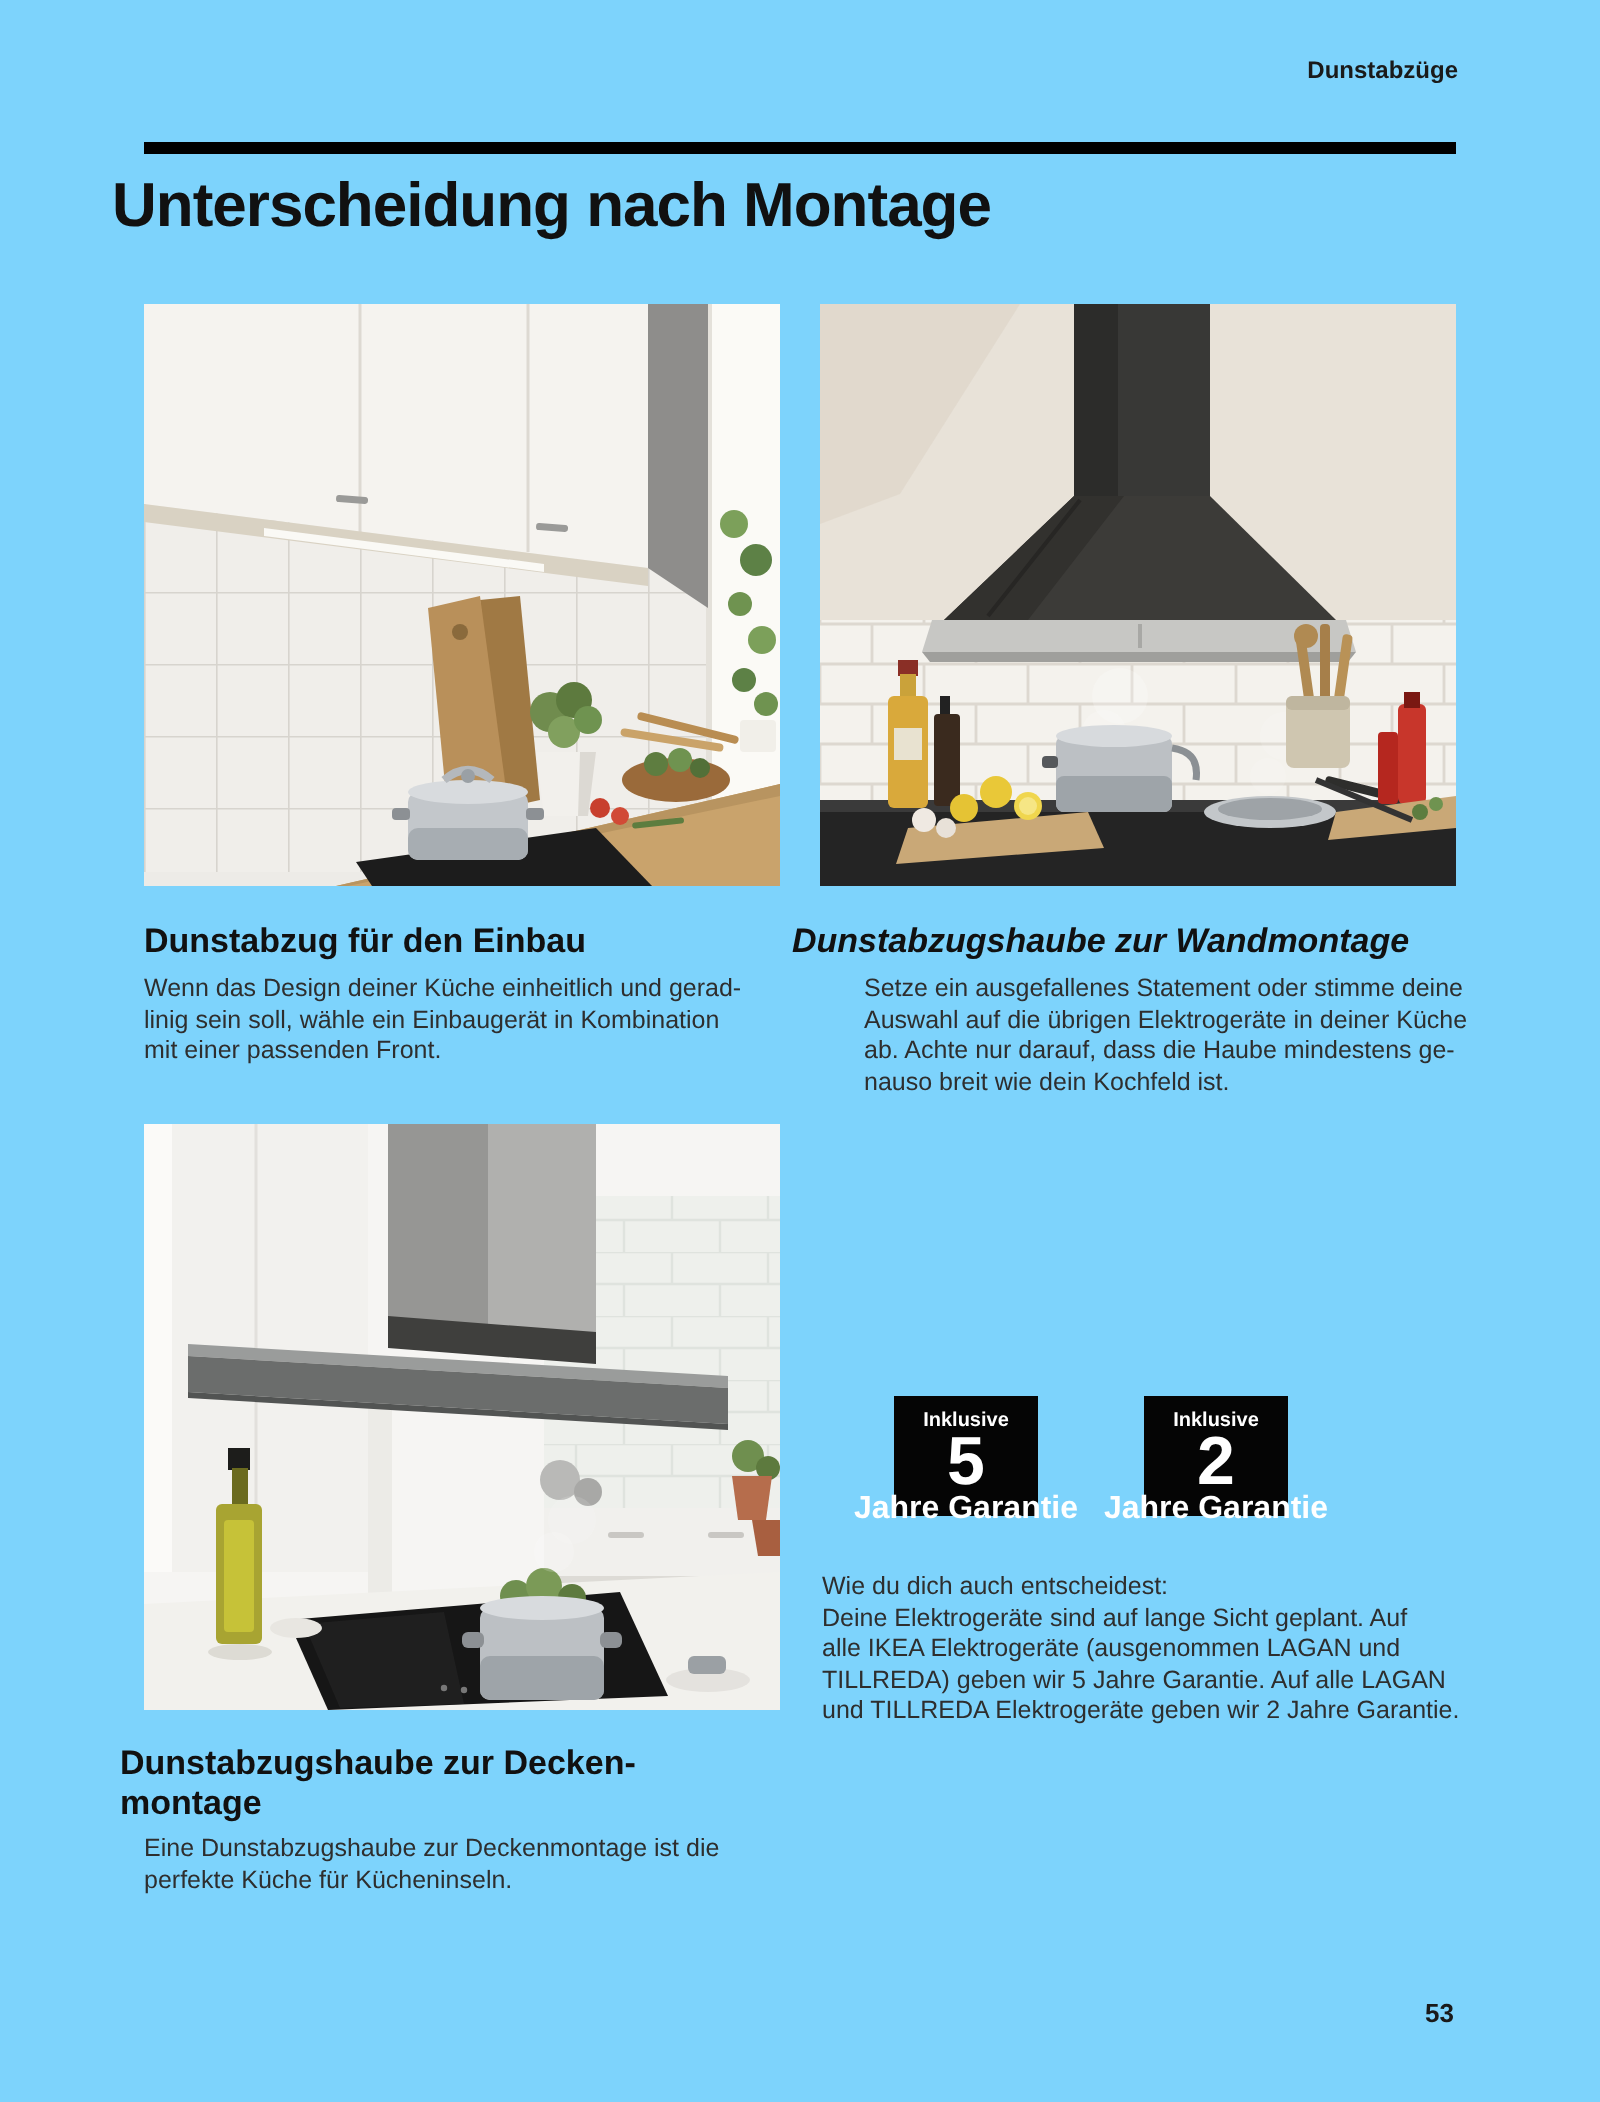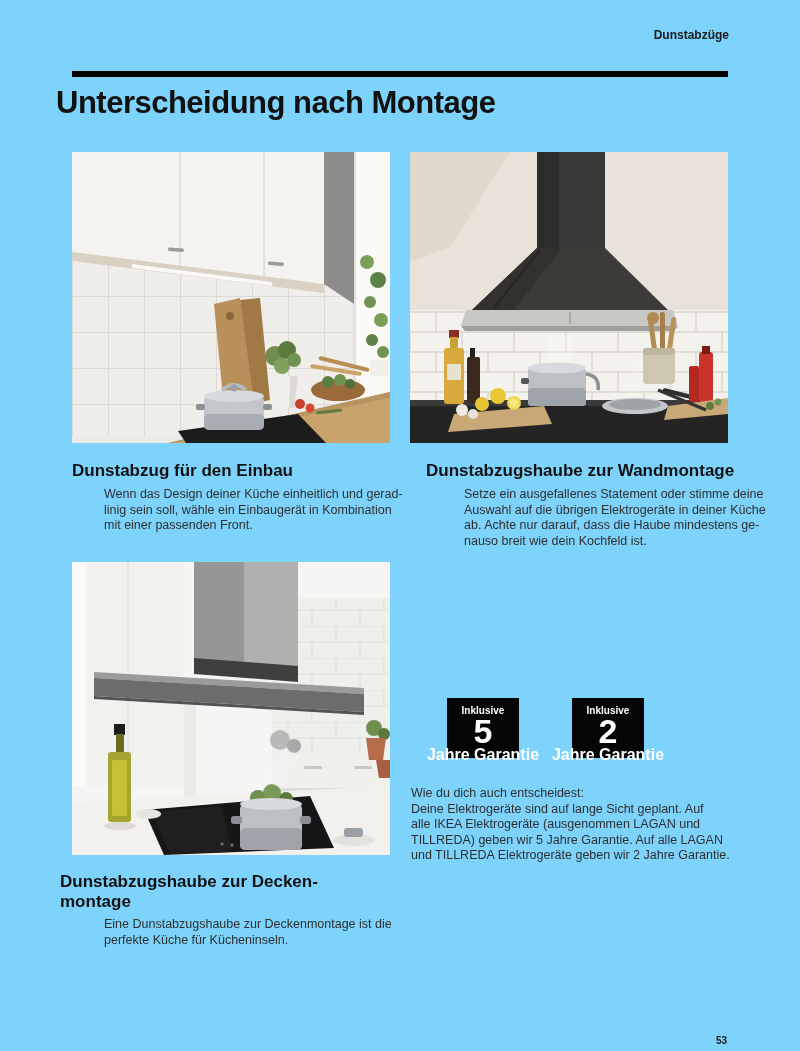--- a/index.html
+++ b/index.html
@@ -30,27 +30,26 @@
   }
   #photo-einbau  { top:152px; left:72px;  width:318px; height:291px; }
   #photo-wand    { top:152px; left:410px; width:318px; height:291px; }
   #photo-decken  { top:562px; left:72px;  width:318px; height:293px; }
 
   .section-heading {
     position:absolute; font-size:17px; font-weight:bold; color:#111;
     line-height:20px; width:330px;
   }
   #heading-einbau { top:461px; left:72px; }
-  #heading-wand   { top:461px; left:426px; }
+  #heading-wand   { top:461px; left:396px;font-style:italic; }
   #heading-decken { top:872px; left:60px; }
 
   .body-text {
     position:absolute; font-size:12.5px; line-height:15.6px; color:#2e2e2e;
     width:330px;
-    margin-left:32px;
   }
   #body-einbau { top:487px; left:72px; }
   #body-wand   { top:487px; left:432px; }
   #body-decken { top:917px; left:72px; }
 
   .badges { position:absolute; top:698px; left:411px; display:flex; gap:17px; }
   .badge {
     width:72px; height:60px; background:#050505; color:#ffffff;
     display:flex; flex-direction:column; align-items:center; justify-content:space-between;
     padding:7px 2px 6px 2px;
@@ -59,21 +58,21 @@
   .badge .b-top    { font-size:10px; font-weight:bold; }
   .badge .b-num    { font-size:34px; font-weight:bold; line-height:30px; }
   .badge .b-bottom { font-size:16px; font-weight:bold; white-space:nowrap; }
 
   .guarantee-text {
     position:absolute; top:786px; left:411px; width:340px;
     font-size:12.5px; line-height:15.6px; color:#2e2e2e;
   }
   .page-number {
     position:absolute; top:999px; right:73px;
-    font-size:10px; font-weight:bold; color:#1a1a1a;margin-top:36px;
+    font-size:13px; font-weight:bold; color:#1a1a1a;
   }
 </style>
 </head>
 <body>
 
 <div class="page">
 
   <div class="running-head">Dunstabzüge</div>
   <div class="rule"></div>
   <h1 class="page-title">Unterscheidung nach Montage</h1>

